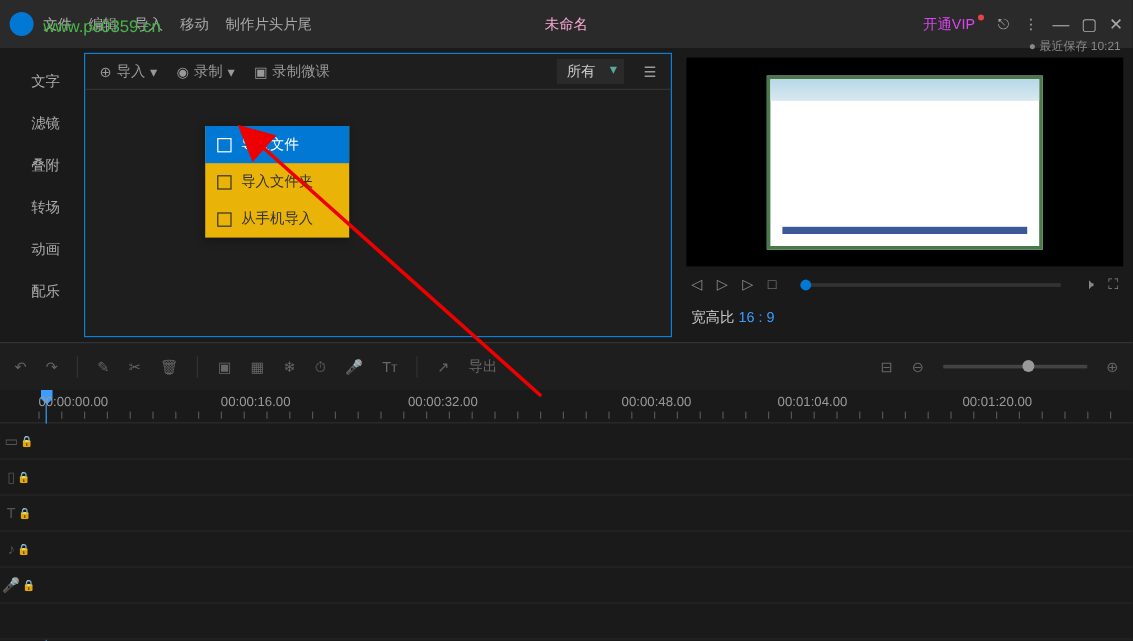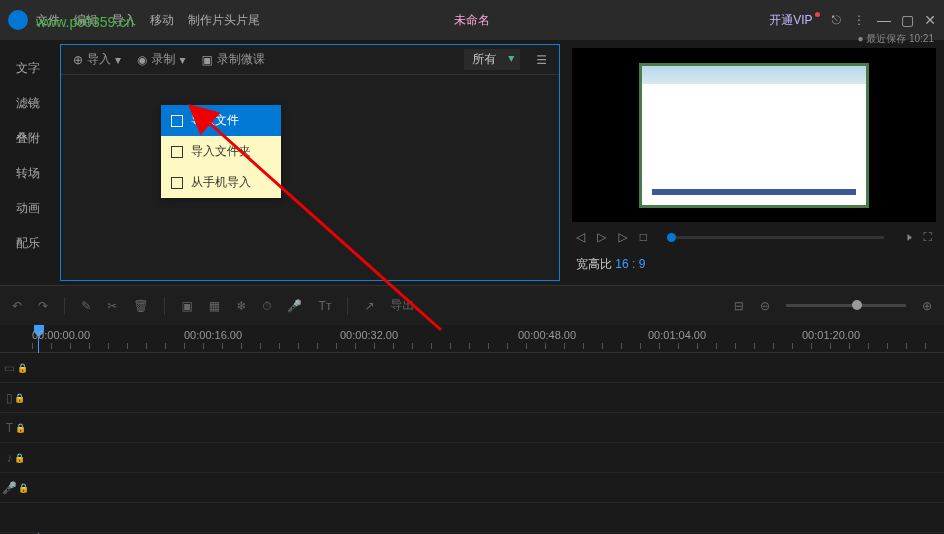--- a/index.html
+++ b/index.html
@@ -4,38 +4,38 @@
 <style>
 * { margin: 0; padding: 0; box-sizing: border-box; }
 body { font-family: "Microsoft YaHei", sans-serif; font-size: 12px; color: #ccc; background: #1a1a1a; width: 944px; height: 534px; overflow: hidden; position: relative; }
 
 
 .titlebar { height: 40px; background: #2a2a2a; display: flex; align-items: center; padding: 0 8px; position: relative; }
 .titlebar .logo { width: 20px; height: 20px; background: #0078d4; border-radius: 50%; margin-right: 8px; }
 .titlebar .menu { display: flex; gap: 14px; color: #aaa; }
 .titlebar .title { position: absolute; left: 50%; transform: translateX(-50%); color: #f9a8d4; }
 .titlebar .right { position: absolute; right: 8px; display: flex; align-items: center; gap: 12px; }
-.titlebar .vip { color: #c4b5fd; font-size: 12px; }
+.titlebar .vip { color: #d946ef; font-size: 12px; }
 .titlebar .vip::after { content: ""; display: inline-block; width: 5px; height: 5px; background: #e84343; border-radius: 50%; margin-left: 2px; vertical-align: top; }
 .win-ctrl { display: flex; gap: 10px; color: #aaa; font-size: 14px; }
 .savetime { position: absolute; top: 32px; right: 10px; font-size: 10px; color: #888; }
 
 
-.main { display: flex; height: 245px; }
+.main { display: flex; height: 245px; margin-left: 10px; }
 .sidebar { width: 56px; background: #1a1a1a; padding-top: 20px; display: flex; flex-direction: column; gap: 18px; align-items: center; }
 .sidebar-item { color: #aaa; font-size: 12px; cursor: pointer; }
 
 .media-panel { flex: 1; border: 1px solid #0d7fd6; margin: 4px; position: relative; background: #1e1e1e; }
 .media-toolbar { height: 30px; display: flex; align-items: center; gap: 16px; padding: 0 12px; color: #999; border-bottom: 1px solid #333; }
 .media-toolbar .tool { display: flex; align-items: center; gap: 4px; }
 .media-toolbar .spacer { flex: 1; }
 .dropdown { background: #2a2a2a; padding: 2px 24px 2px 8px; font-size: 12px; color: #ccc; position: relative; }
 .dropdown::after { content: "▾"; position: absolute; right: 6px; color: #5a9; }
 
-.context-menu { position: absolute; top: 60px; left: 100px; background: #fef9c3; color: #333; width: 120px; font-size: 12px; box-shadow: 0 2px 8px rgba(0,0,0,.3); z-index: 10; }
+.context-menu { position: absolute; top: 60px; left: 100px; background: #eab308; color: #333; width: 120px; font-size: 12px; box-shadow: 0 2px 8px rgba(0,0,0,.3); z-index: 10; }
 .context-menu .menu-item { padding: 7px 10px; display: flex; align-items: center; gap: 8px; }
 .context-menu .menu-item.active { background: #0078d4; color: #fff; }
 .context-menu .icon-sq { width: 12px; height: 12px; border: 1px solid currentColor; display: inline-block; }
 
 
 .red-arrow { position: absolute; top: 45px; left: 60px; z-index: 20; pointer-events: none; }
 
 
 .preview { width: 380px; padding: 8px; display: flex; flex-direction: column; }
 .preview-screen { flex: 1; background: #000; position: relative; display: flex; align-items: center; justify-content: center; }

